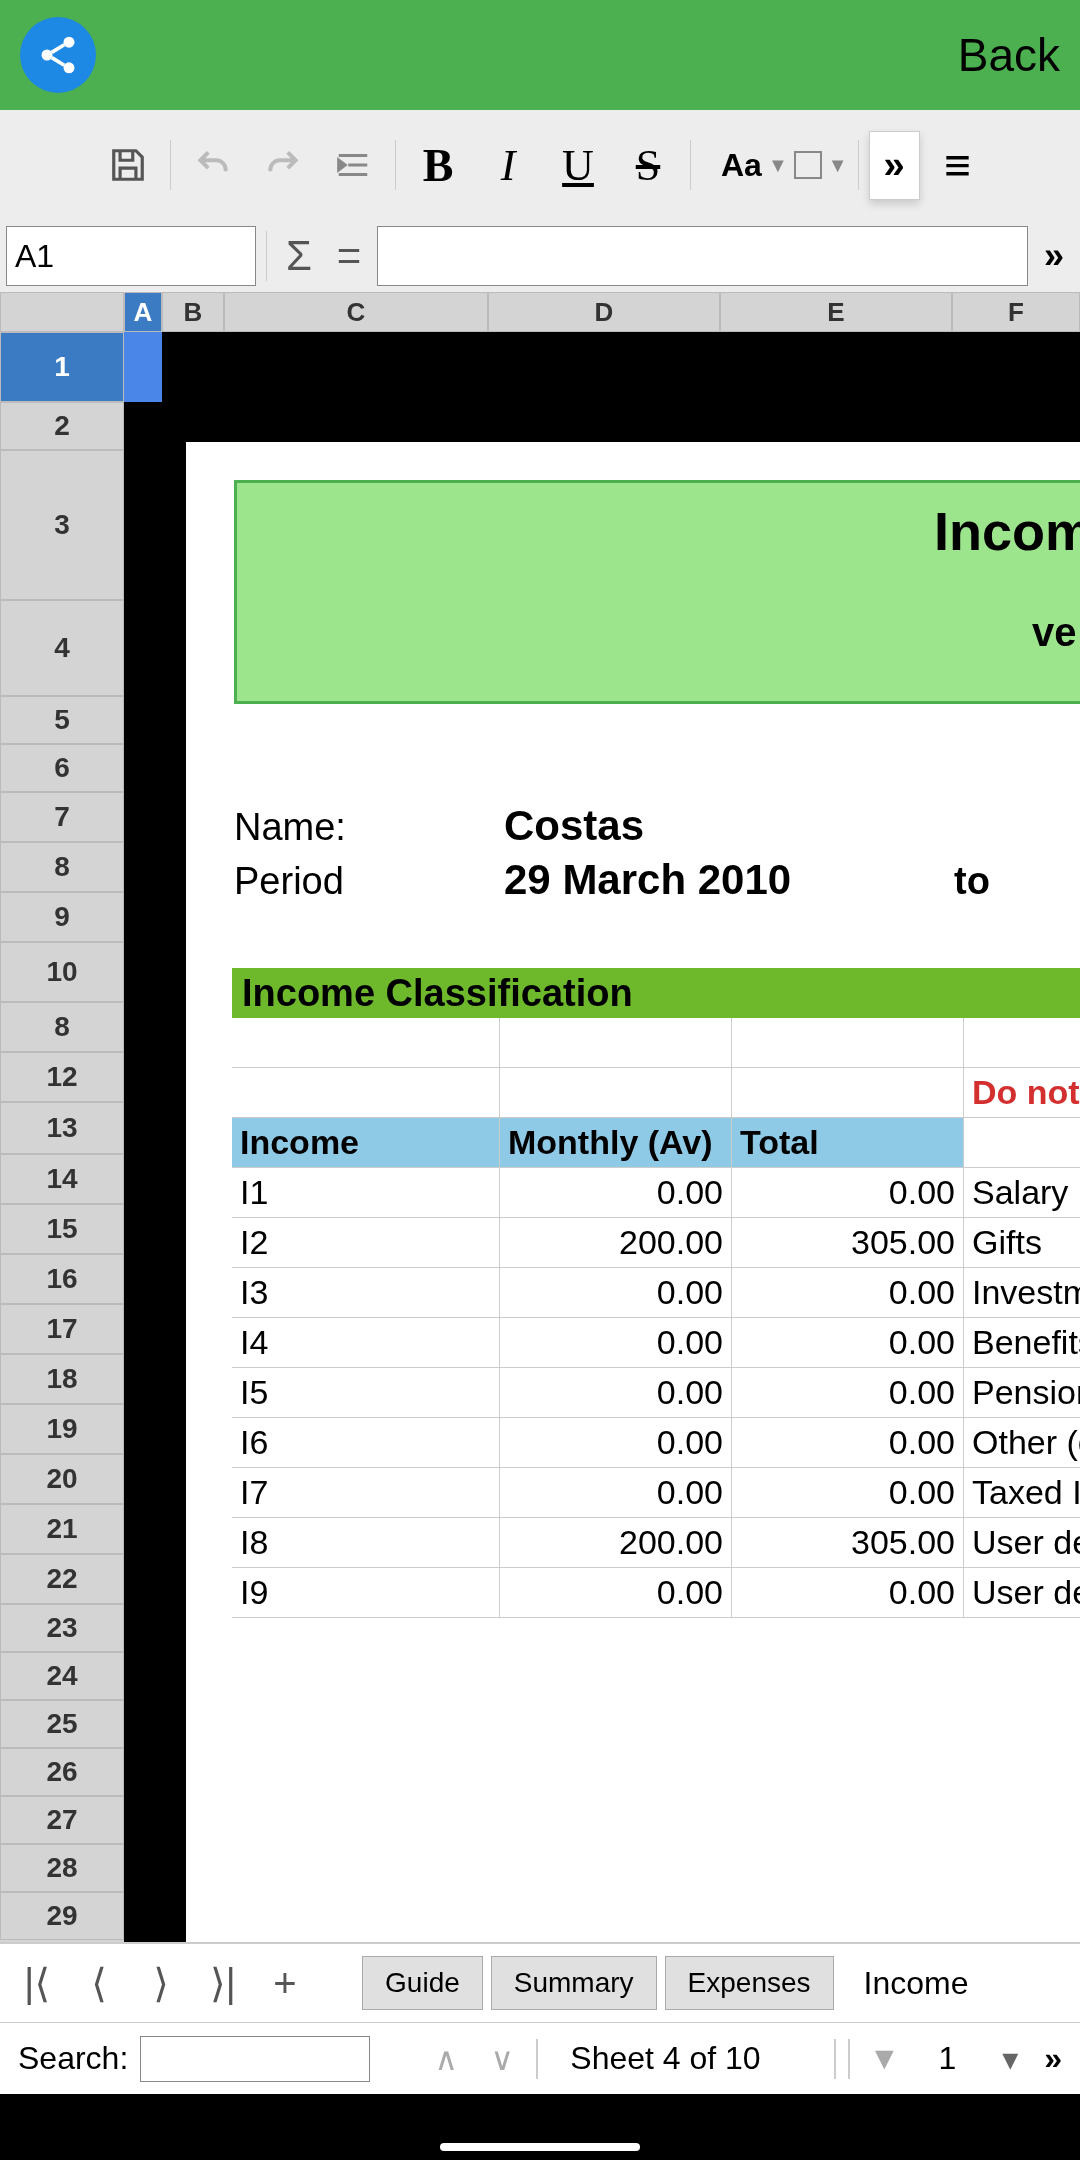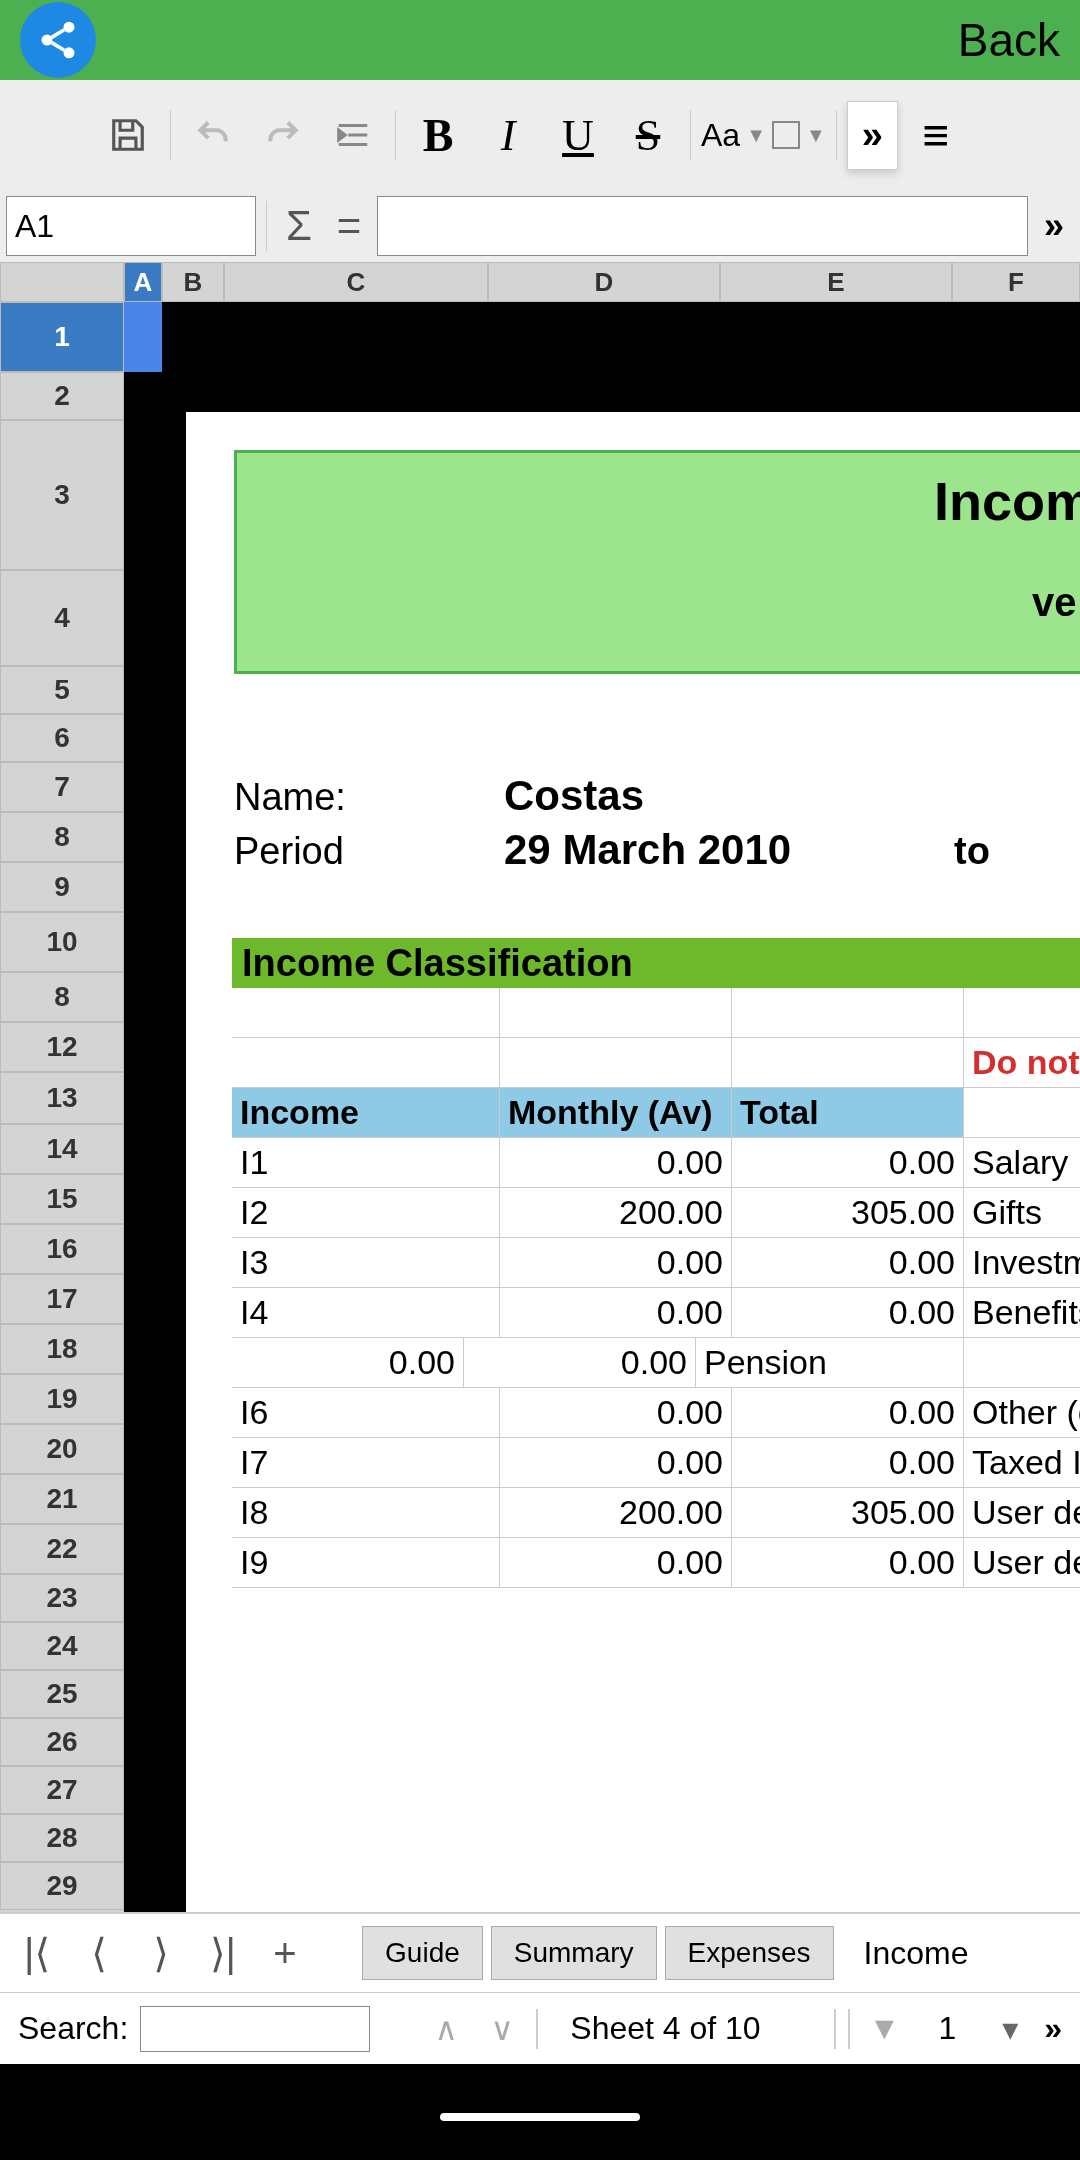--- a/index.html
+++ b/index.html
@@ -1,21 +1,21 @@
 <!DOCTYPE html>
 <html><head>
 <meta charset="utf-8">
 <style>
 * { margin: 0; padding: 0; box-sizing: border-box; }
 body { font-family: Arial, sans-serif; width: 1080px; height: 2160px; overflow: hidden; background: #fff; }
 
 
 .app-header {
   background: #4CAF50;
-  height: 80px;
+  height: 110px;
   display: flex;
   align-items: center;
   justify-content: space-between;
   padding: 0 20px;
 }
 .share-btn {
   width: 76px; height: 76px;
   border-radius: 50%;
   background: #1E88E5;
   display: flex;
@@ -39,21 +39,21 @@
   align-items: center;
   justify-content: center;
   color: #888;
   font-size: 42px;
 }
 .tb-sep { width: 1px; height: 50px; background: #ccc; margin: 0 4px; }
 .tb-bold { font-weight: bold; color: #000; font-size: 46px; font-family: Georgia, serif;}
 .tb-italic { font-style: italic; color: #000; font-size: 44px; font-family: Georgia, serif;}
 .tb-under { text-decoration: underline; color: #000; font-size: 44px; font-family: Georgia, serif;}
 .tb-strike { text-decoration: line-through; color: #000; font-size: 44px; font-family: Georgia, serif;}
-.tb-aa { color: #000; font-size: 32px; font-weight: normal; }
+.tb-aa { color: #000; font-size: 32px; font-weight: bold; margin-left: 20px; }
 .tb-check { width: 28px; height: 28px; border: 2px solid #888; }
 .tb-arrow { color: #888; font-size: 20px; }
 .tb-expand {
   font-size: 38px; color: #000; font-weight: bold;
   background: #fff;
   padding: 12px 14px;
   border: 1px solid #ccc;
   box-shadow: 0 4px 8px rgba(0,0,0,.15);
 }
 .tb-menu { font-size: 46px; color: #000; }
@@ -377,20 +377,21 @@
             <div class="t-cell c2">0.00</div>
             <div class="t-cell c3">Investme</div>
           </div>
           <div class="t-row">
             <div class="t-cell c0">I4</div>
             <div class="t-cell c1">0.00</div>
             <div class="t-cell c2">0.00</div>
             <div class="t-cell c3">Benefits</div>
           </div>
           <div class="t-row">
+            <div class="t-cell c0">I5</div>
             <div class="t-cell c1">0.00</div>
             <div class="t-cell c2">0.00</div>
             <div class="t-cell c3">Pension</div>
           </div>
           <div class="t-row">
             <div class="t-cell c0">I6</div>
             <div class="t-cell c1">0.00</div>
             <div class="t-cell c2">0.00</div>
             <div class="t-cell c3">Other (ca</div>
           </div>

